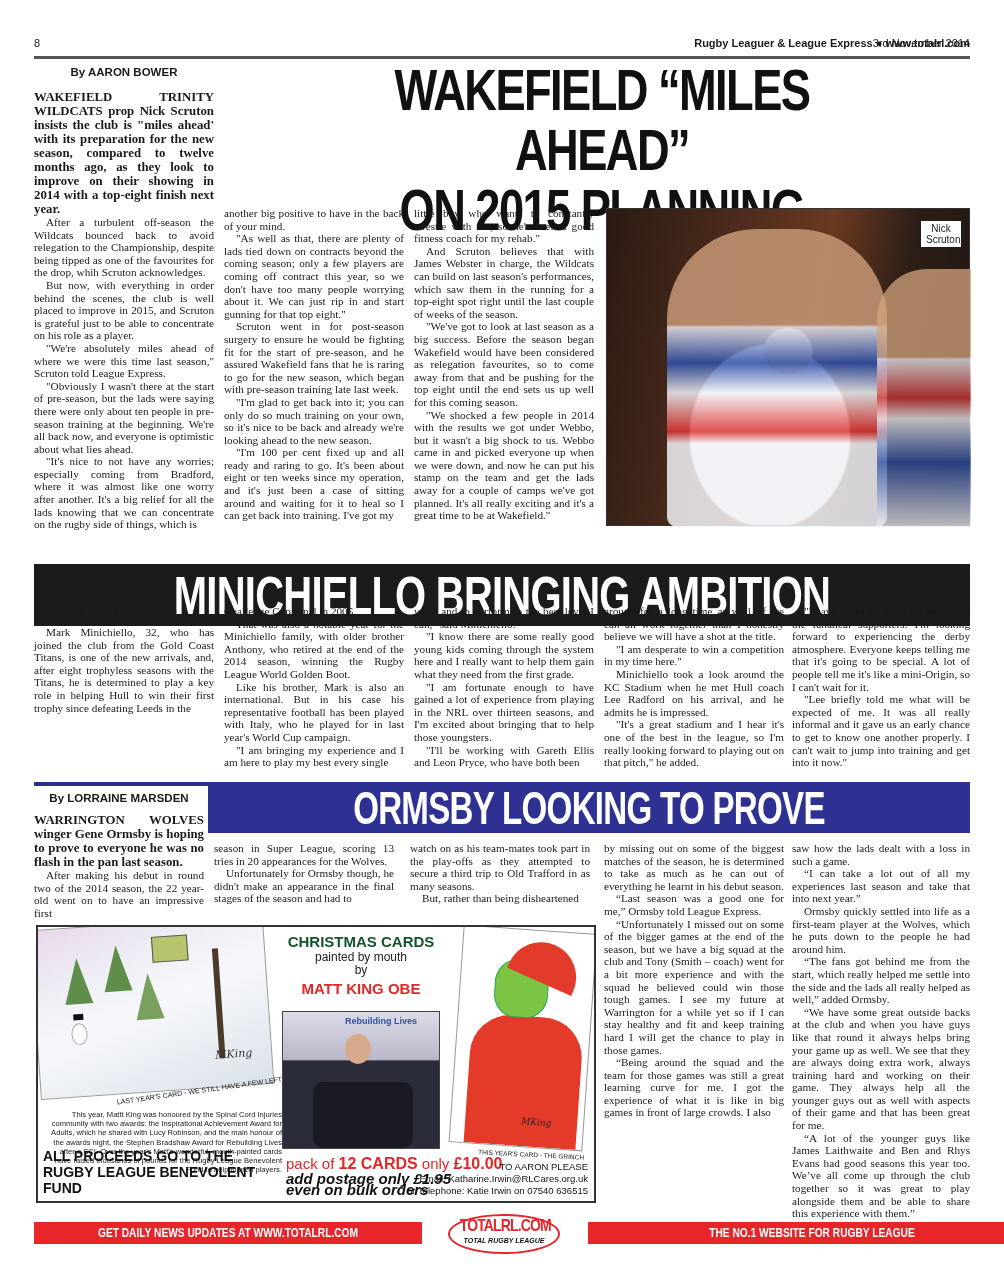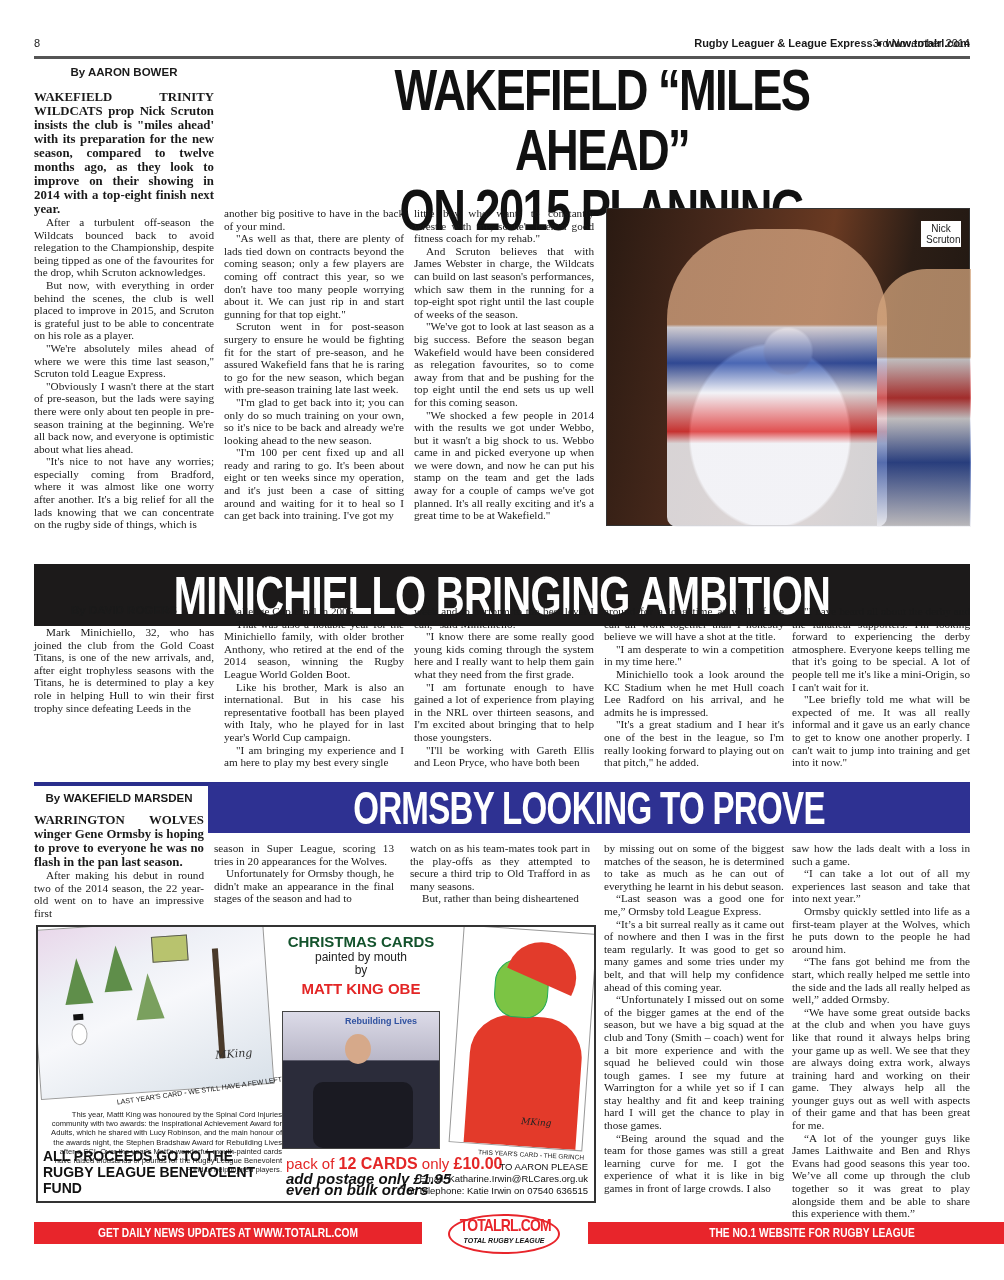--- a/index.html
+++ b/index.html
@@ -136,37 +136,36 @@
 </div>
 <div class="abs col" style="left:792px;top:605px;width:178px">
   <p>"I have heard all about the derby and the fanatical supporters. I'm looking forward to experiencing the derby atmosphere. Everyone keeps telling me that it's going to be special. A lot of people tell me it's like a mini-Origin, so I can't wait for it.</p>
   <p>"Lee briefly told me what will be expected of me. It was all really informal and it gave us an early chance to get to know one another properly. I can't wait to jump into training and get into it now."</p>
 </div>
 
 <div class="abs rule2" style="top:782px"></div>
 <div class="abs banner-blue">
   <div class="headline txt">ORMSBY LOOKING TO PROVE HIMSELF</div>
 </div>
-<div class="abs byline" style="left:34px;top:792px;width:170px">By WAKEFIELD MARSDEN</div>
+<div class="abs byline" style="left:34px;top:792px;width:170px">By LORRAINE MARSDEN</div>
 <div class="abs col" style="left:34px;top:813px;width:170px">
   <p class="lead">WARRINGTON WOLVES winger Gene Ormsby is hoping to prove to everyone he was no flash in the pan last season.</p>
   <p>After making his debut in round two of the 2014 season, the 22 year-old went on to have an impressive first</p>
 </div>
 <div class="abs col" style="left:214px;top:842px;width:180px">
   <p style="text-indent:0">season in Super League, scoring 13 tries in 20 appearances for the Wolves.</p>
   <p>Unfortunately for Ormsby though, he didn't make an appearance in the final stages of the season and had to</p>
 </div>
 <div class="abs col" style="left:410px;top:842px;width:180px">
   <p style="text-indent:0">watch on as his team-mates took part in the play-offs as they attempted to secure a third trip to Old Trafford in as many seasons.</p>
   <p>But, rather than being disheartened</p>
 </div>
 <div class="abs col" style="left:604px;top:842px;width:180px">
   <p style="text-indent:0">by missing out on some of the biggest matches of the season, he is determined to take as much as he can out of everything he learnt in his debut season.</p>
   <p>“Last season was a good one for me,” Ormsby told League Express.</p>
-  <p>“It’s a bit surreal really as it came out of nowhere and then I was in the first team regularly. It was good to get so many games and some tries under my belt, and that will help my confidence ahead of this coming year.</p>
   <p>“Unfortunately I missed out on some of the bigger games at the end of the season, but we have a big squad at the club and Tony (Smith – coach) went for a bit more experience and with the squad he believed could win those tough games. I see my future at Warrington for a while yet so if I can stay healthy and fit and keep training hard I will get the chance to play in those games.</p>
   <p>“Being around the squad and the team for those games was still a great learning curve for me. I got the experience of what it is like in big games in front of large crowds. I also</p>
 </div>
 <div class="abs col" style="left:792px;top:842px;width:178px">
   <p style="text-indent:0">saw how the lads dealt with a loss in such a game.</p>
   <p>“I can take a lot out of all my experiences last season and take that into next year.”</p>
   <p>Ormsby quickly settled into life as a first-team player at the Wolves, which he puts down to the people he had around him.</p>
   <p>“The fans got behind me from the start, which really helped me settle into the side and the lads all really helped as well,” added Ormsby.</p>
   <p>“We have some great outside backs at the club and when you have guys like that round it always helps bring your game up as well. We see that they are always doing extra work, always training hard and working on their game. They always help all the younger guys out as well with aspects of their game and that has been great for me.</p>
   <p>“A lot of the younger guys like James Laithwaite and Ben and Rhys Evans had good seasons this year too. We’ve all come up through the club together so it was great to play alongside them and be able to share this experience with them.”</p>

